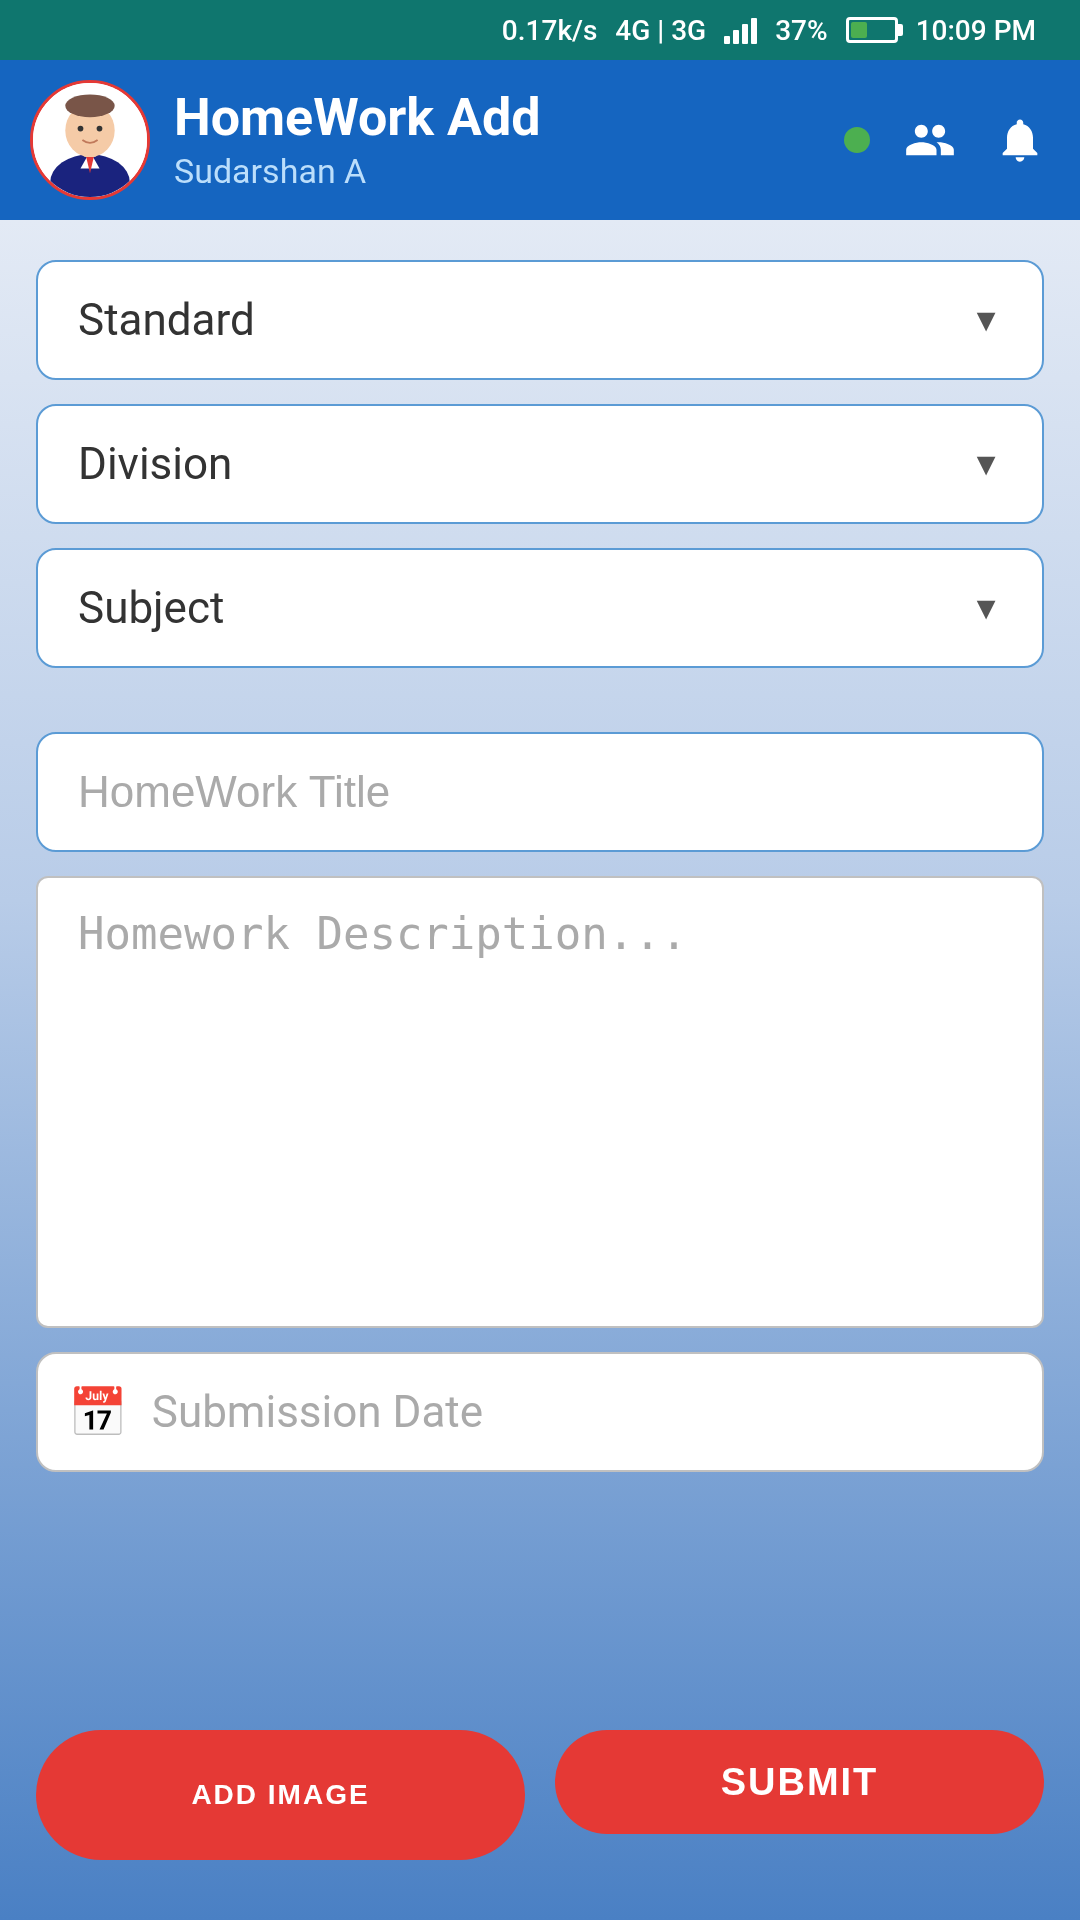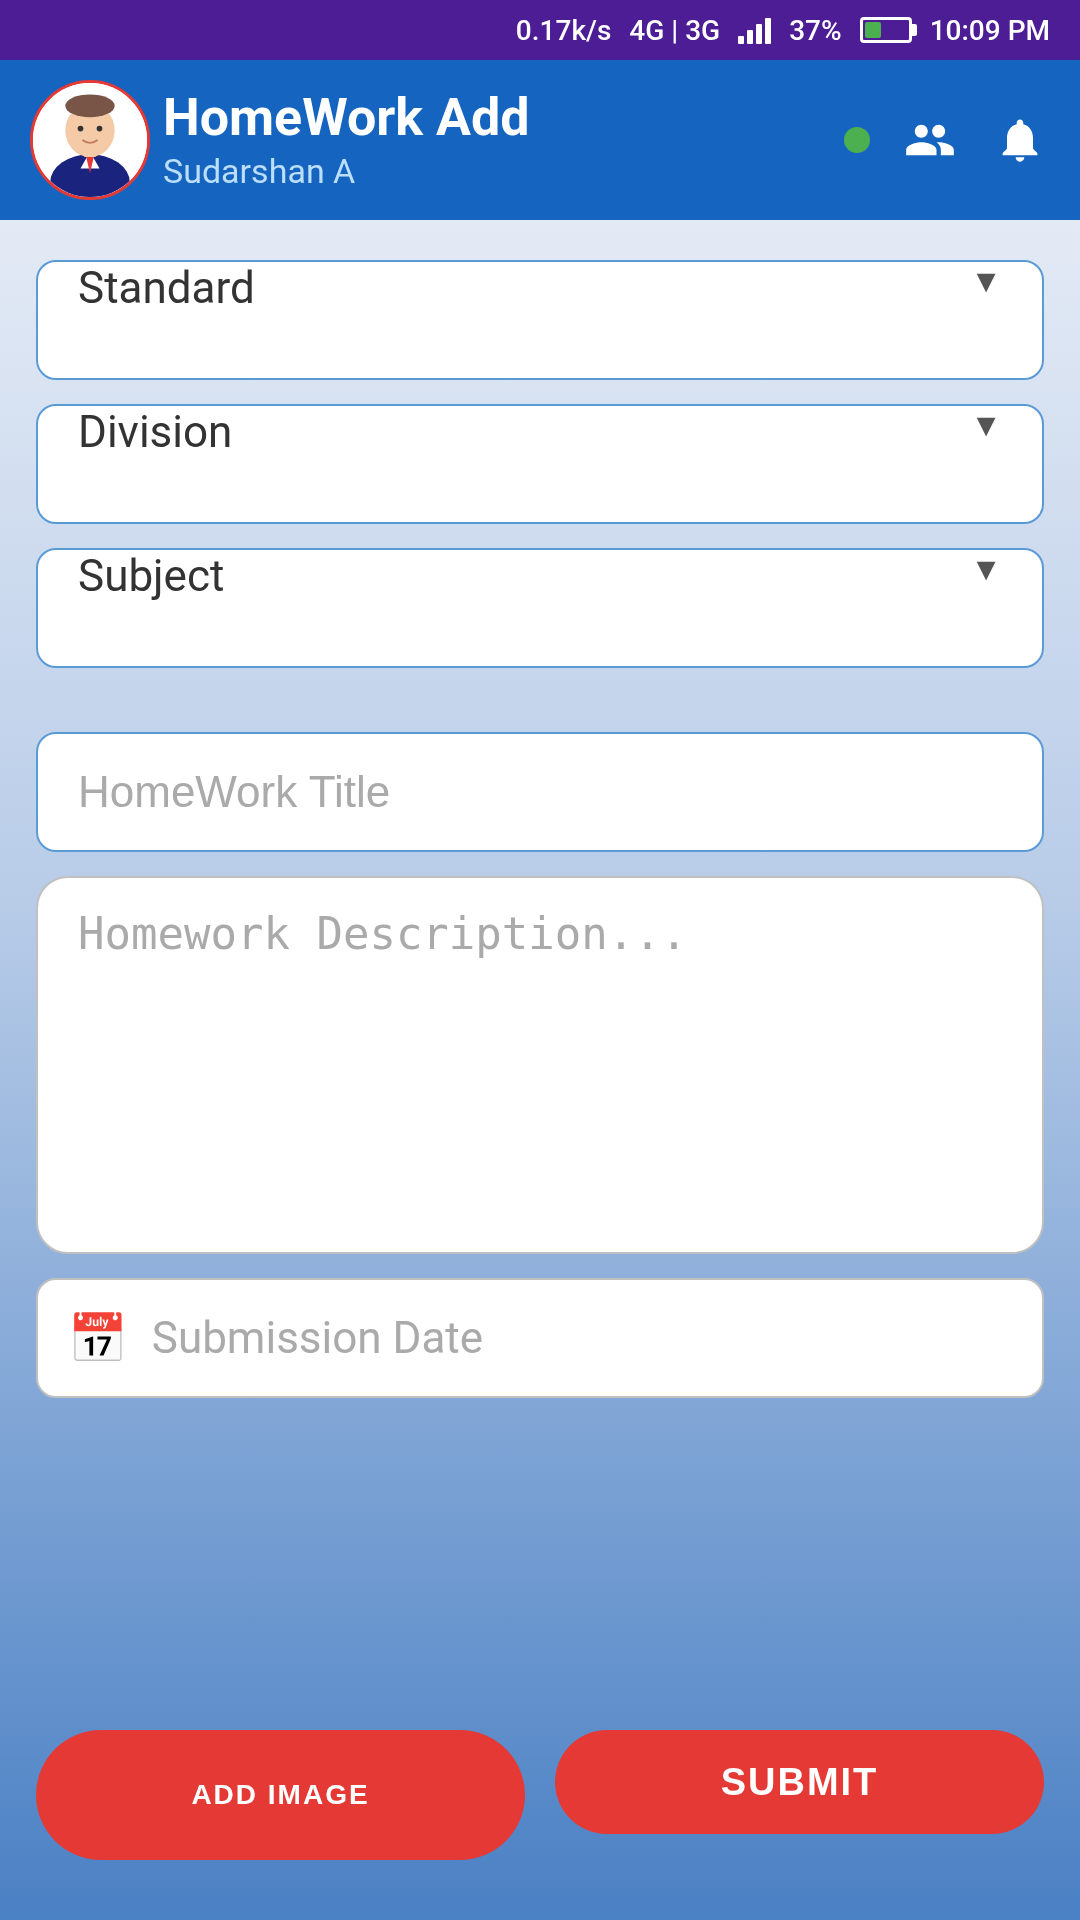--- a/index.html
+++ b/index.html
@@ -14,25 +14,25 @@
       height: 1920px;
       font-family: 'Roboto', Arial, sans-serif;
       background: #f0f4f8;
       overflow: hidden;
     }
 
     
     .status-bar {
       width: 100%;
       height: 60px;
-      background: #4c1d95;
+      background: #0f766e;
       display: flex;
       align-items: center;
       justify-content: flex-end;
-      padding: 0 30px;
+      padding: 0 44px;
       gap: 18px;
     }
 
     .status-bar-text {
       color: white;
       font-size: 28px;
       font-weight: 500;
     }
 
     .battery-icon {
@@ -83,21 +83,21 @@
     }
 
     
     .header {
       width: 100%;
       height: 160px;
       background: #1565c0;
       display: flex;
       align-items: center;
       padding: 0 30px;
-      gap: 13px;
+      gap: 24px;
     }
 
     .avatar-container {
       width: 120px;
       height: 120px;
       border-radius: 50%;
       border: 3px solid #e53935;
       overflow: hidden;
       background: #fff;
       display: flex;
@@ -164,21 +164,21 @@
     }
 
     
     .dropdown-field {
       width: 100%;
       height: 120px;
       background: white;
       border-radius: 20px;
       border: 2.5px solid #5b9bd5;
       display: flex;
-      align-items: flex-start;
+      align-items: center;
       justify-content: space-between;
       padding: 0 40px;
       cursor: pointer;
       gap: 16px;
     }
 
     .dropdown-label {
       font-size: 44px;
       color: #333;
       font-weight: 400;
@@ -202,23 +202,23 @@
       outline: none;
     }
 
     .text-input-field::placeholder {
       color: #aaa;
     }
 
     
     .textarea-field {
       width: 100%;
-      height: 378px;
-      background: white;
-      border-radius: 32px;
+      height: 452px;
+      background: white;
+      border-radius: 12px;
       border: 2.5px solid #c0c0c0;
       padding: 30px 40px;
       font-size: 44px;
       color: #333;
       outline: none;
       resize: none;
     }
 
     .textarea-field::placeholder {
       color: #aaa;

